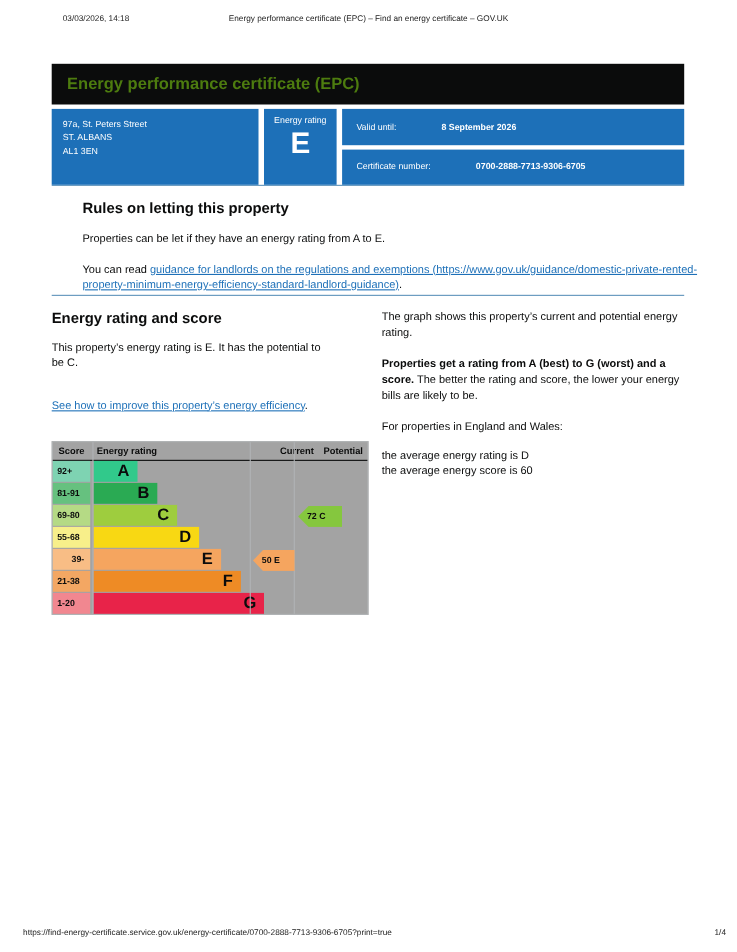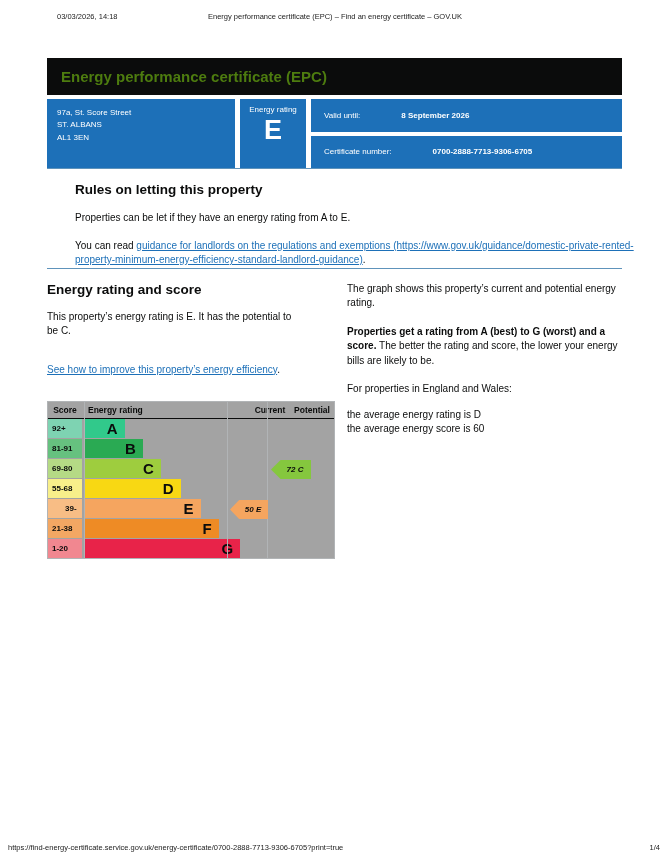--- a/index.html
+++ b/index.html
@@ -9,21 +9,21 @@
     font-family:"Liberation Sans","DejaVu Sans",sans-serif;
     color:#0b0c0c; -webkit-font-smoothing:antialiased;
   }
   .chrome-header {
     position:absolute; top:12px; left:0; right:0; height:14px;
     font-size:7.5px; color:#222;
   }
   .chrome-date { position:absolute; left:57px; top:0; }
   .chrome-title { position:absolute; left:0; right:0; top:0; text-align:center; }
   .chrome-footer {
-    position:absolute; bottom:13px; left:8px; right:10px;
+    position:absolute; bottom:13px; left:21px; right:10px;
     font-size:7.5px; color:#222;
   }
   .chrome-url { float:left; }
   .chrome-page { float:right; }
 
   .content { position:absolute; left:47px; top:58px; width:575px; }
 
   .epc-title-bar {
     background:#0b0c0c; color:#4d7c0f; height:37px; line-height:37px;
     font-size:15px; font-weight:bold; padding-left:14px;
@@ -82,43 +82,42 @@
   .ch-potential { width:44px; text-align:center; }
   .chart-row { display:flex; height:19px; margin-bottom:1px; padding-right:84px; }
   .chart-row:last-child { margin-bottom:0; }
   .score-cell { width:34px; font-size:8px; font-weight:bold; line-height:19px; padding-left:4px; }
   .bar-track { flex:1; padding-left:3px; }
   .band-bar { height:19px; text-align:right; padding-right:7px; }
   .band-bar .band-letter { font-size:15px; font-weight:bold; line-height:19px; color:#0b0c0c; }
   .col-line { position:absolute; top:0; bottom:0; width:0; border-left:1px solid #b1b4b6; }
   .line-a { left:36px; } .line-b { left:179px; } .line-c { left:219px; }
   .rating-arrow {
-    position:absolute; height:19px; line-height:19px; text-align:center;
+    position:absolute; height:19px; line-height:19px; 
     font-size:8px; font-weight:bold; color:#0b0c0c; padding-left:8px;
     clip-path:polygon(0 50%, 24% 0, 100% 0, 100% 100%, 24% 100%);
-    font-style:italic;
   }
   .arrow-current { left:182px; width:38px; }
   .arrow-potential { left:223px; width:40px; }
 </style>
 </head>
 <body>
 
 <div class="chrome-header">
   <span class="chrome-date">03/03/2026, 14:18</span>
   <span class="chrome-title">Energy performance certificate (EPC) – Find an energy certificate – GOV.UK</span>
 </div>
 
 <div class="content">
 
   <div class="epc-title-bar">Energy performance certificate (EPC)</div>
 
   <div class="summary-box">
     <div class="cell cell-address">
-      <div>97a, St. Score Street</div>
+      <div>97a, St. Peters Street</div>
       <div>ST. ALBANS</div>
       <div>AL1 3EN</div>
     </div>
     <div class="cell cell-rating">
       <span class="rating-label">Energy rating</span>
       <span class="rating-letter">E</span>
     </div>
     <div class="cell cell-right">
       <div class="kv-row">
         <span class="kv-label">Valid until:</span>

